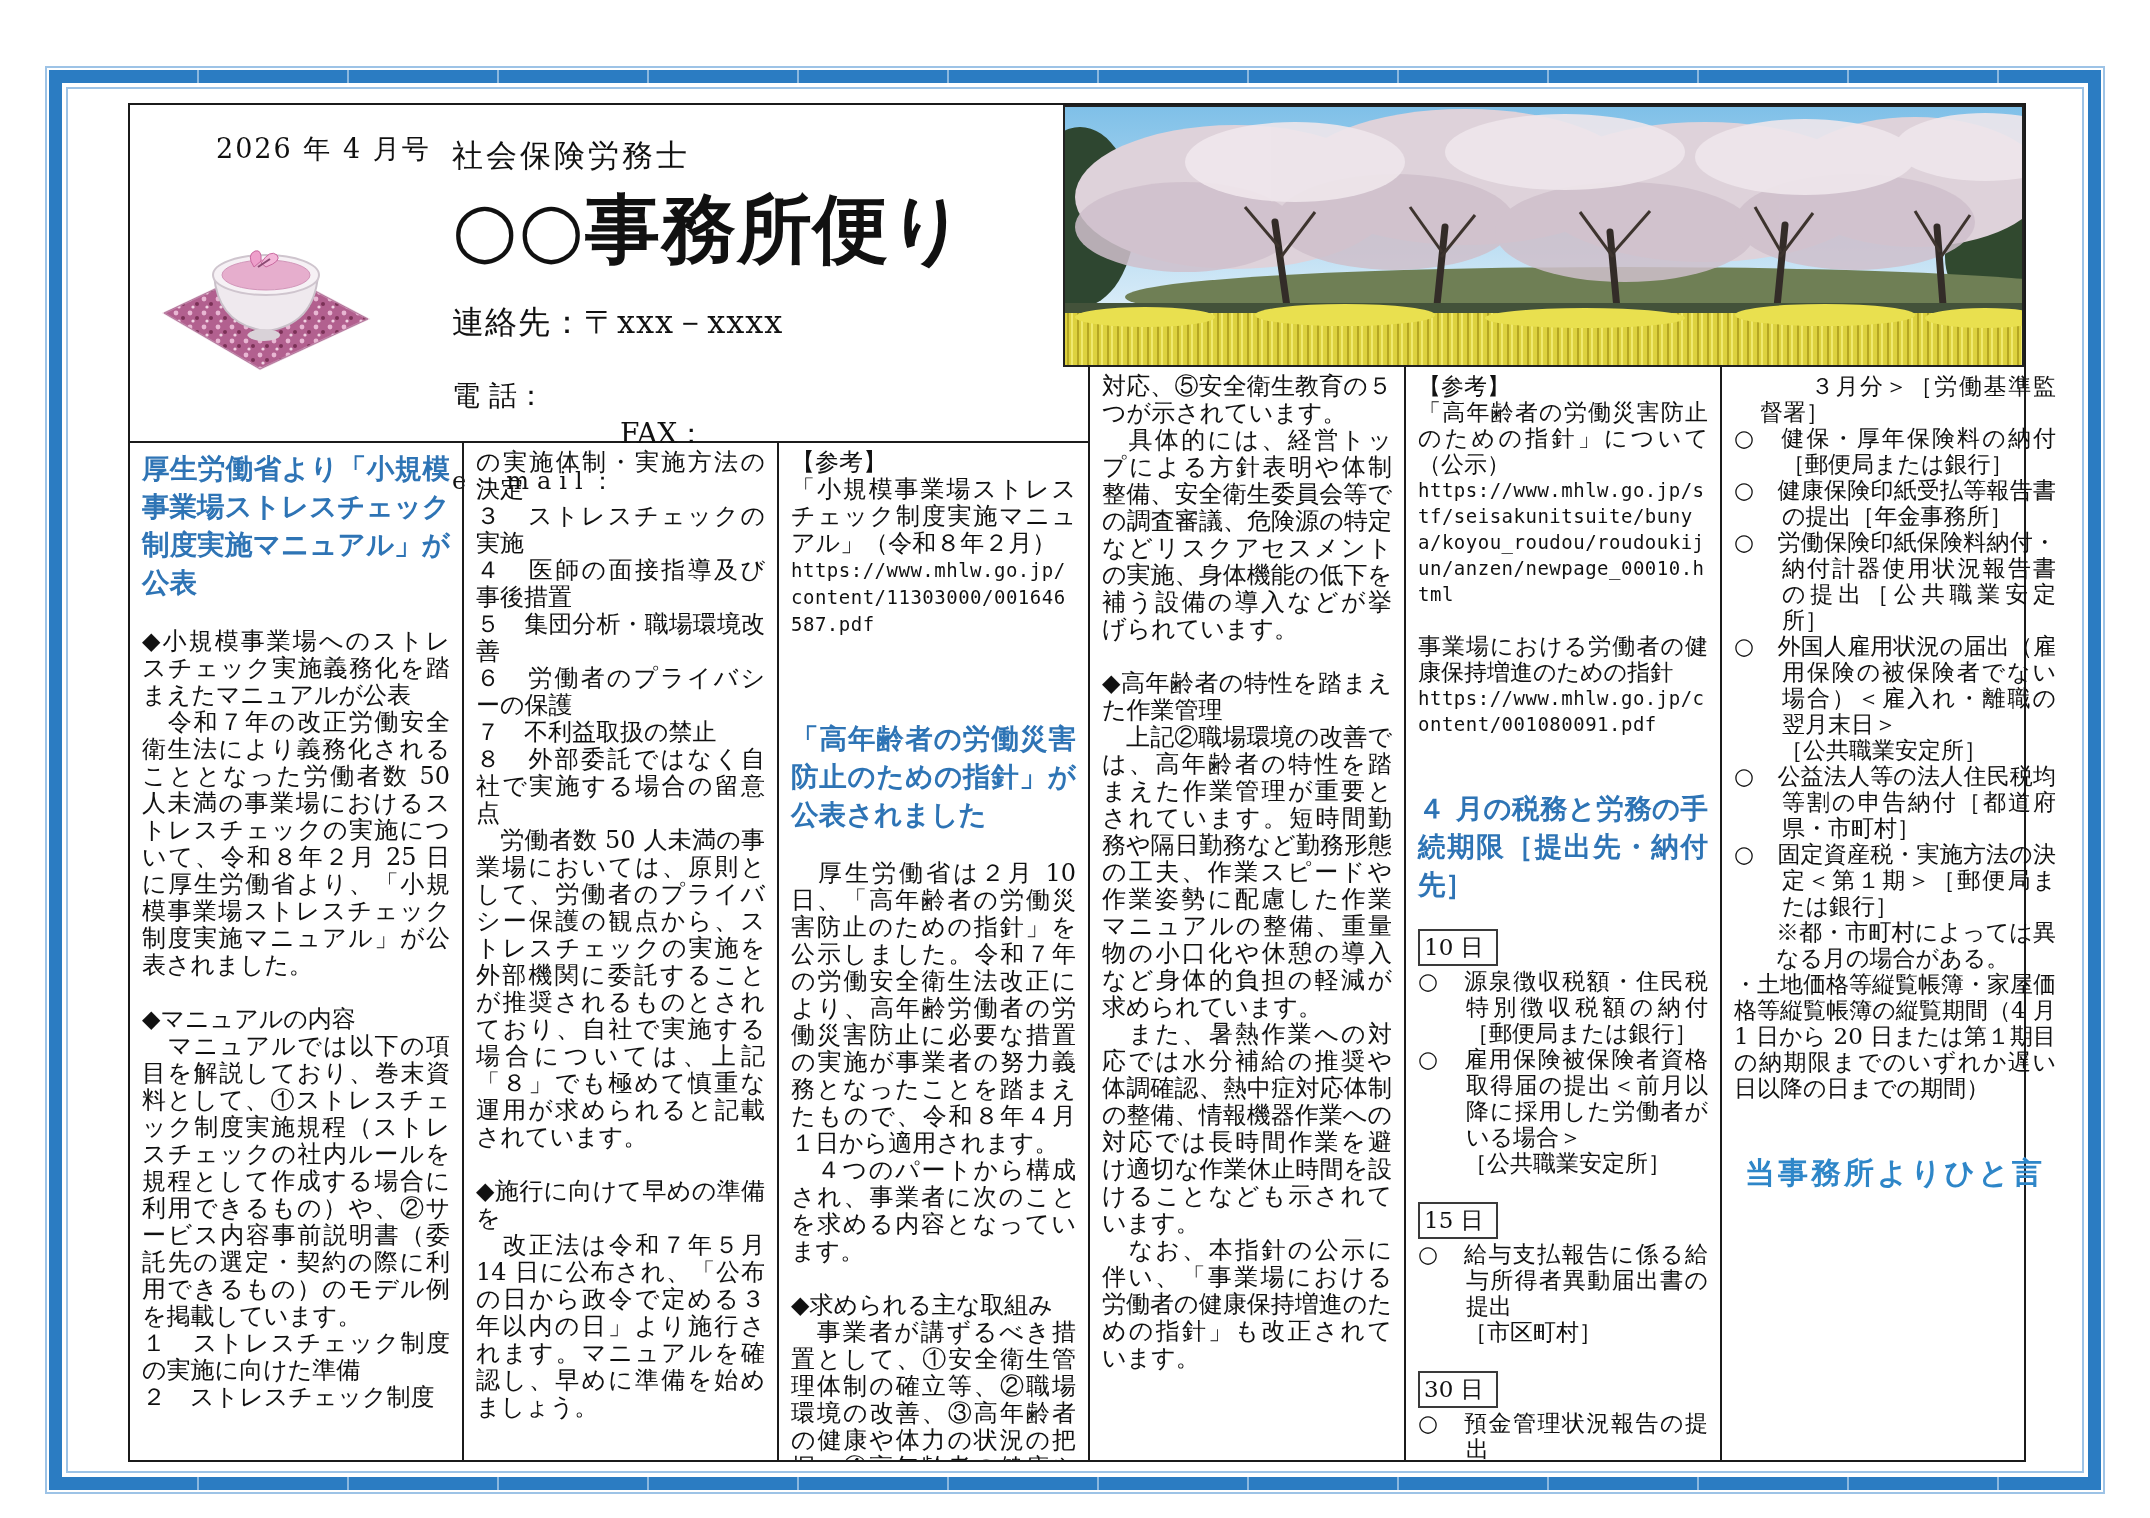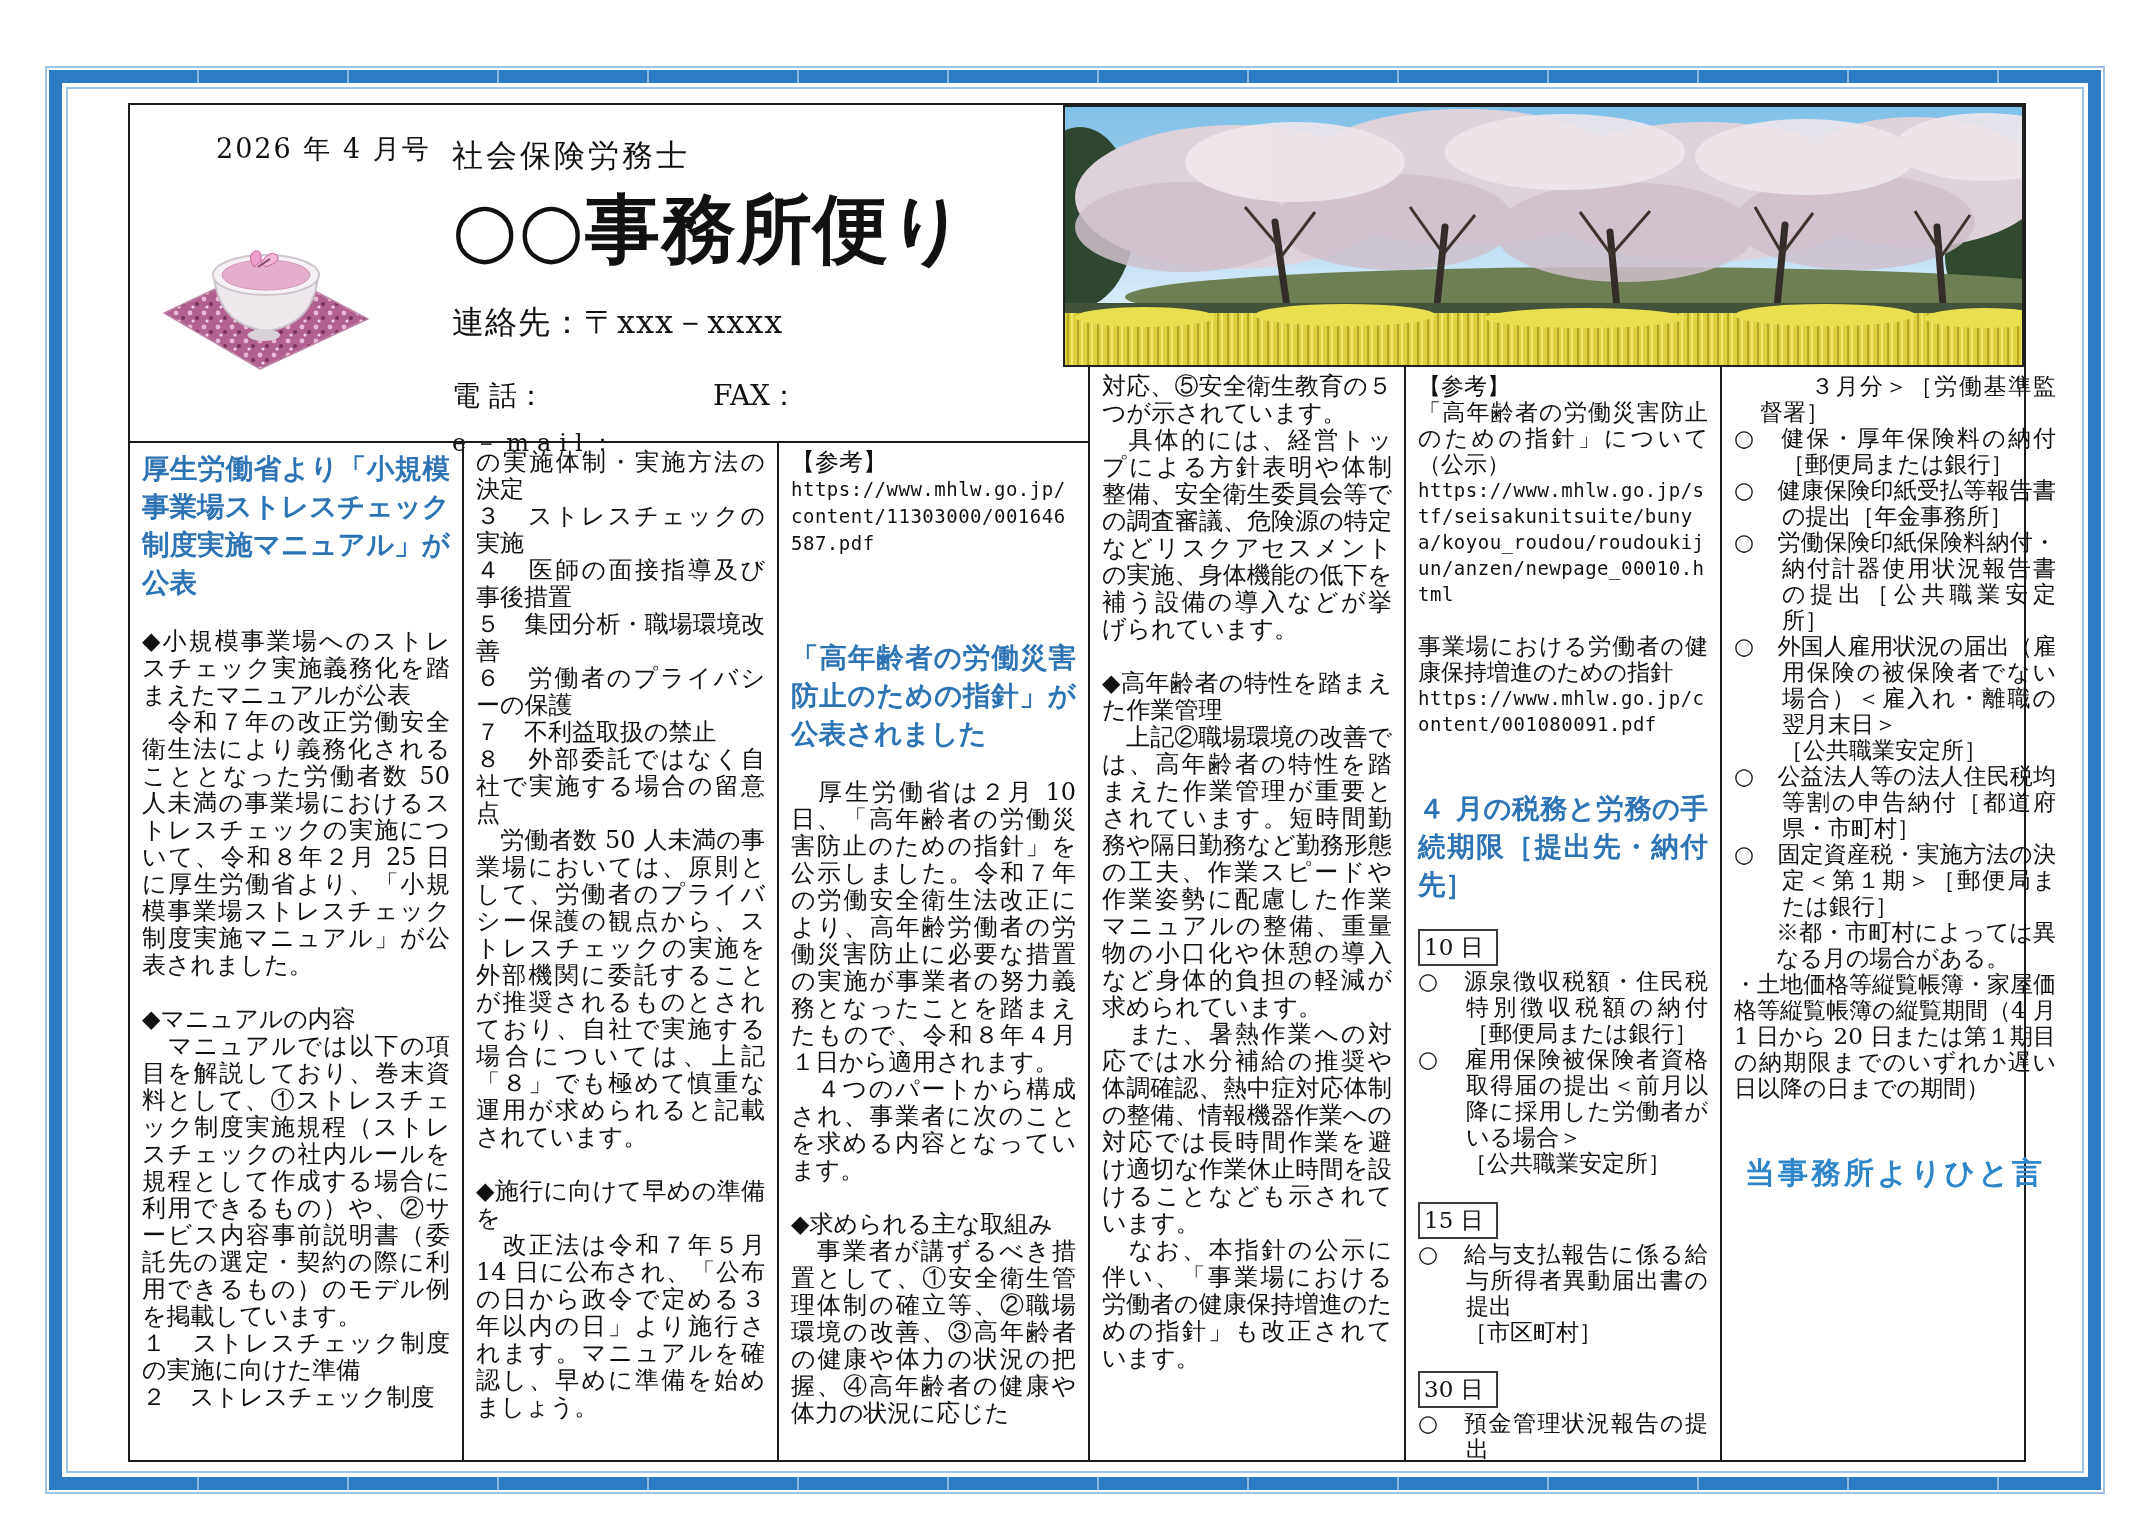--- a/index.html
+++ b/index.html
@@ -18,21 +18,21 @@
   .sheet{position:absolute;left:128px;top:82px;width:1894px;height:1355px;
          border:2px solid #1b1b1b;background:#fff;}
 
   .header-left{position:absolute;left:0;top:0;width:958px;height:336px;border-bottom:2px solid #1b1b1b;}
   .issue-date{position:absolute;left:86px;top:26px;font-size:27px;letter-spacing:2px;}
   .logo{position:absolute;left:28px;top:92px;width:218px;height:190px;}
   .title-block{position:absolute;left:322px;top:30px;width:620px;}
   .subtitle{font-size:31px;letter-spacing:3px;}
   .newsletter-title{font-size:75px;font-weight:600;letter-spacing:1px;line-height:100px;margin-top:2px;white-space:nowrap;}
   .contact{font-size:32px;margin-top:22px;letter-spacing:1px;}
-  .phone-row{font-size:28px;margin-top:32px;display:flex;}
+  .phone-row{font-size:28px;margin-top:32px;display:flex;flex-direction:column;}
   .phone-row .fax{margin-left:168px;}
   .email{font-size:24px;margin-top:12px;letter-spacing:8px;}
 
   .photo-cell{position:absolute;left:933px;top:0;width:961px;height:262px;
         border:2px solid #222;box-sizing:border-box;overflow:hidden;background:#9cc8e8;}
   .photo-cell svg{display:block;width:100%;height:100%;}
 
   .vline{position:absolute;bottom:0;width:2px;background:#1b1b1b;}
 
   .col{position:absolute;bottom:0;padding:8px 12px 6px 12px;box-sizing:border-box;
@@ -187,20 +187,21 @@
         <div class="blk p">５　集団分析・職場環境改善</div>
         <div class="blk p">６　労働者のプライバシーの保護</div>
         <div class="blk p">７　不利益取扱の禁止</div>
         <div class="blk p">８　外部委託ではなく自社で実施する場合の留意点</div>
         <div class="blk p">　労働者数 50 人未満の事業場においては、原則として、労働者のプライバシー保護の観点から、ストレスチェックの実施を外部機関に委託することが推奨されるものとされており、自社で実施する場合については、上記「８」でも極めて慎重な運用が求められると記載されています。</div>
         <div class="blk p" style="margin-top: 27px;">◆施行に向けて早めの準備を</div>
         <div class="blk p">　改正法は令和７年５月 14 日に公布され、「公布の日から政令で定める３年以内の日」より施行されます。マニュアルを確認し、早めに準備を始めましょう。</div>
       </div>
     <div class="col" style="left:649px;top:336px;width:309px;">
         <div class="blk p">【参考】</div>
+        <div class="blk p">「小規模事業場ストレスチェック制度実施マニュアル」（令和８年２月）</div>
         <div class="blk url">https://www.mhlw.go.jp/content/11303000/001646587.pdf</div>
         <div class="blk h" style="margin-top: 81px;">「高年齢者の労働災害防止のための指針」が公表されました</div>
         <div class="blk p" style="margin-top: 27px;">　厚生労働省は２月 10 日、「高年齢者の労働災害防止のための指針」を公示しました。令和７年の労働安全衛生法改正により、高年齢労働者の労働災害防止に必要な措置の実施が事業者の努力義務となったことを踏まえたもので、令和８年４月１日から適用されます。</div>
         <div class="blk p">　４つのパートから構成され、事業者に次のことを求める内容となっています。</div>
         <div class="blk p" style="margin-top: 27px;">◆求められる主な取組み</div>
         <div class="blk p">　事業者が講ずるべき措置として、①安全衛生管理体制の確立等、②職場環境の改善、③高年齢者の健康や体力の状況の把握、④高年齢者の健康や体力の状況に応じた</div>
       </div>
     <div class="col" style="left:960px;top:260px;width:314px;">
         <div class="blk p">対応、⑤安全衛生教育の５つが示されています。</div>
         <div class="blk p">　具体的には、経営トップによる方針表明や体制整備、安全衛生委員会等での調査審議、危険源の特定などリスクアセスメントの実施、身体機能の低下を補う設備の導入などが挙げられています。</div>

